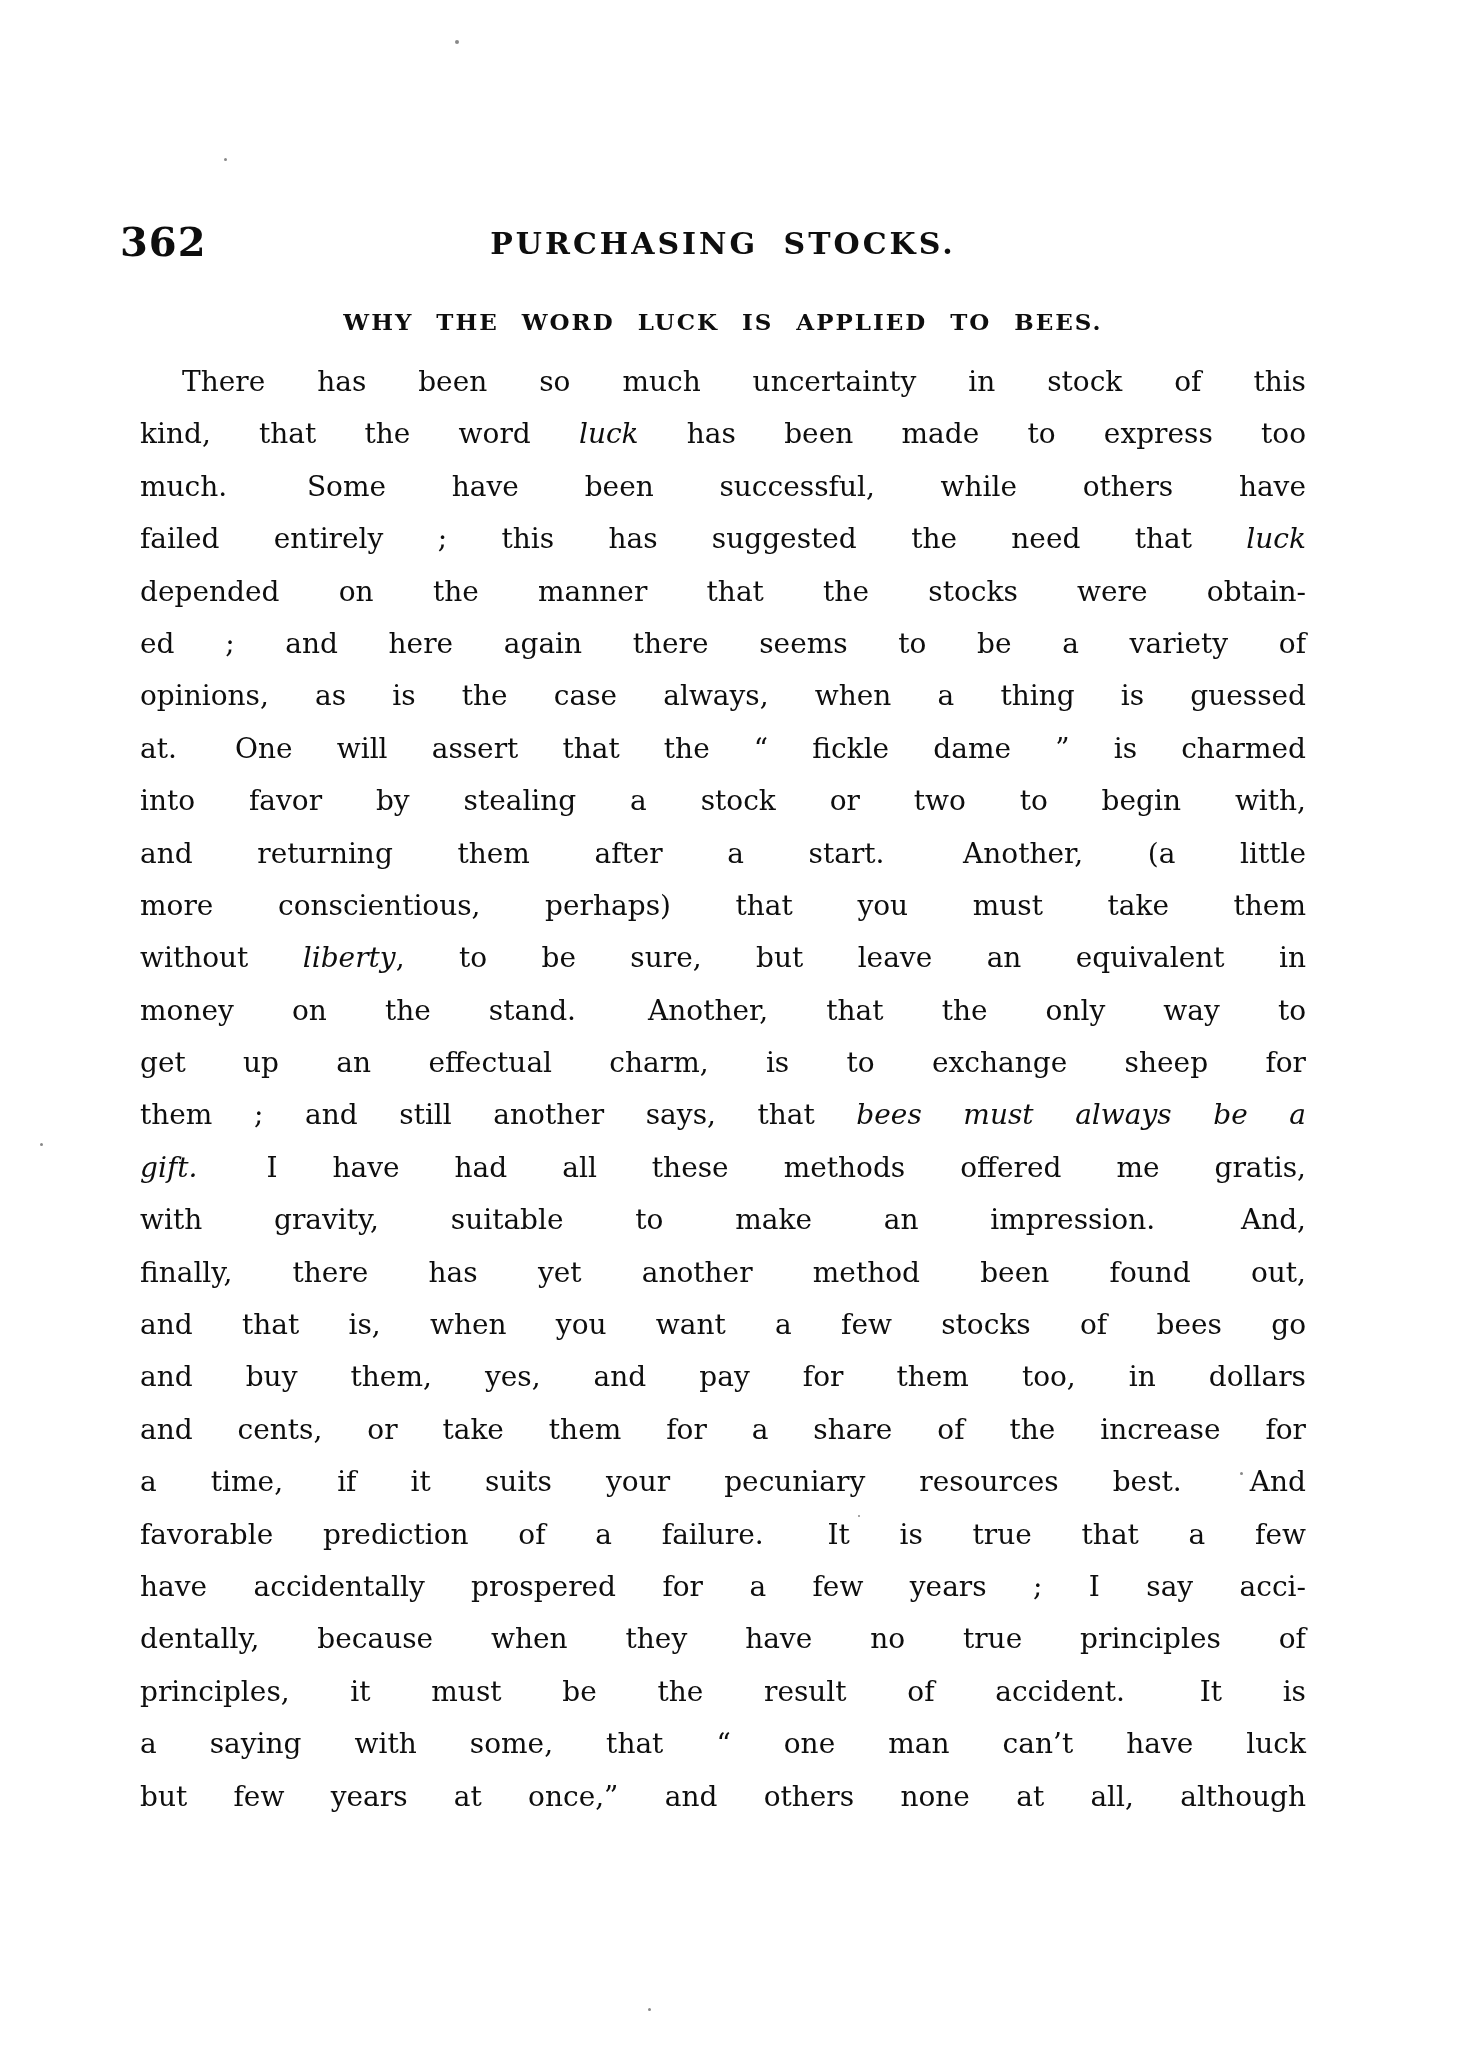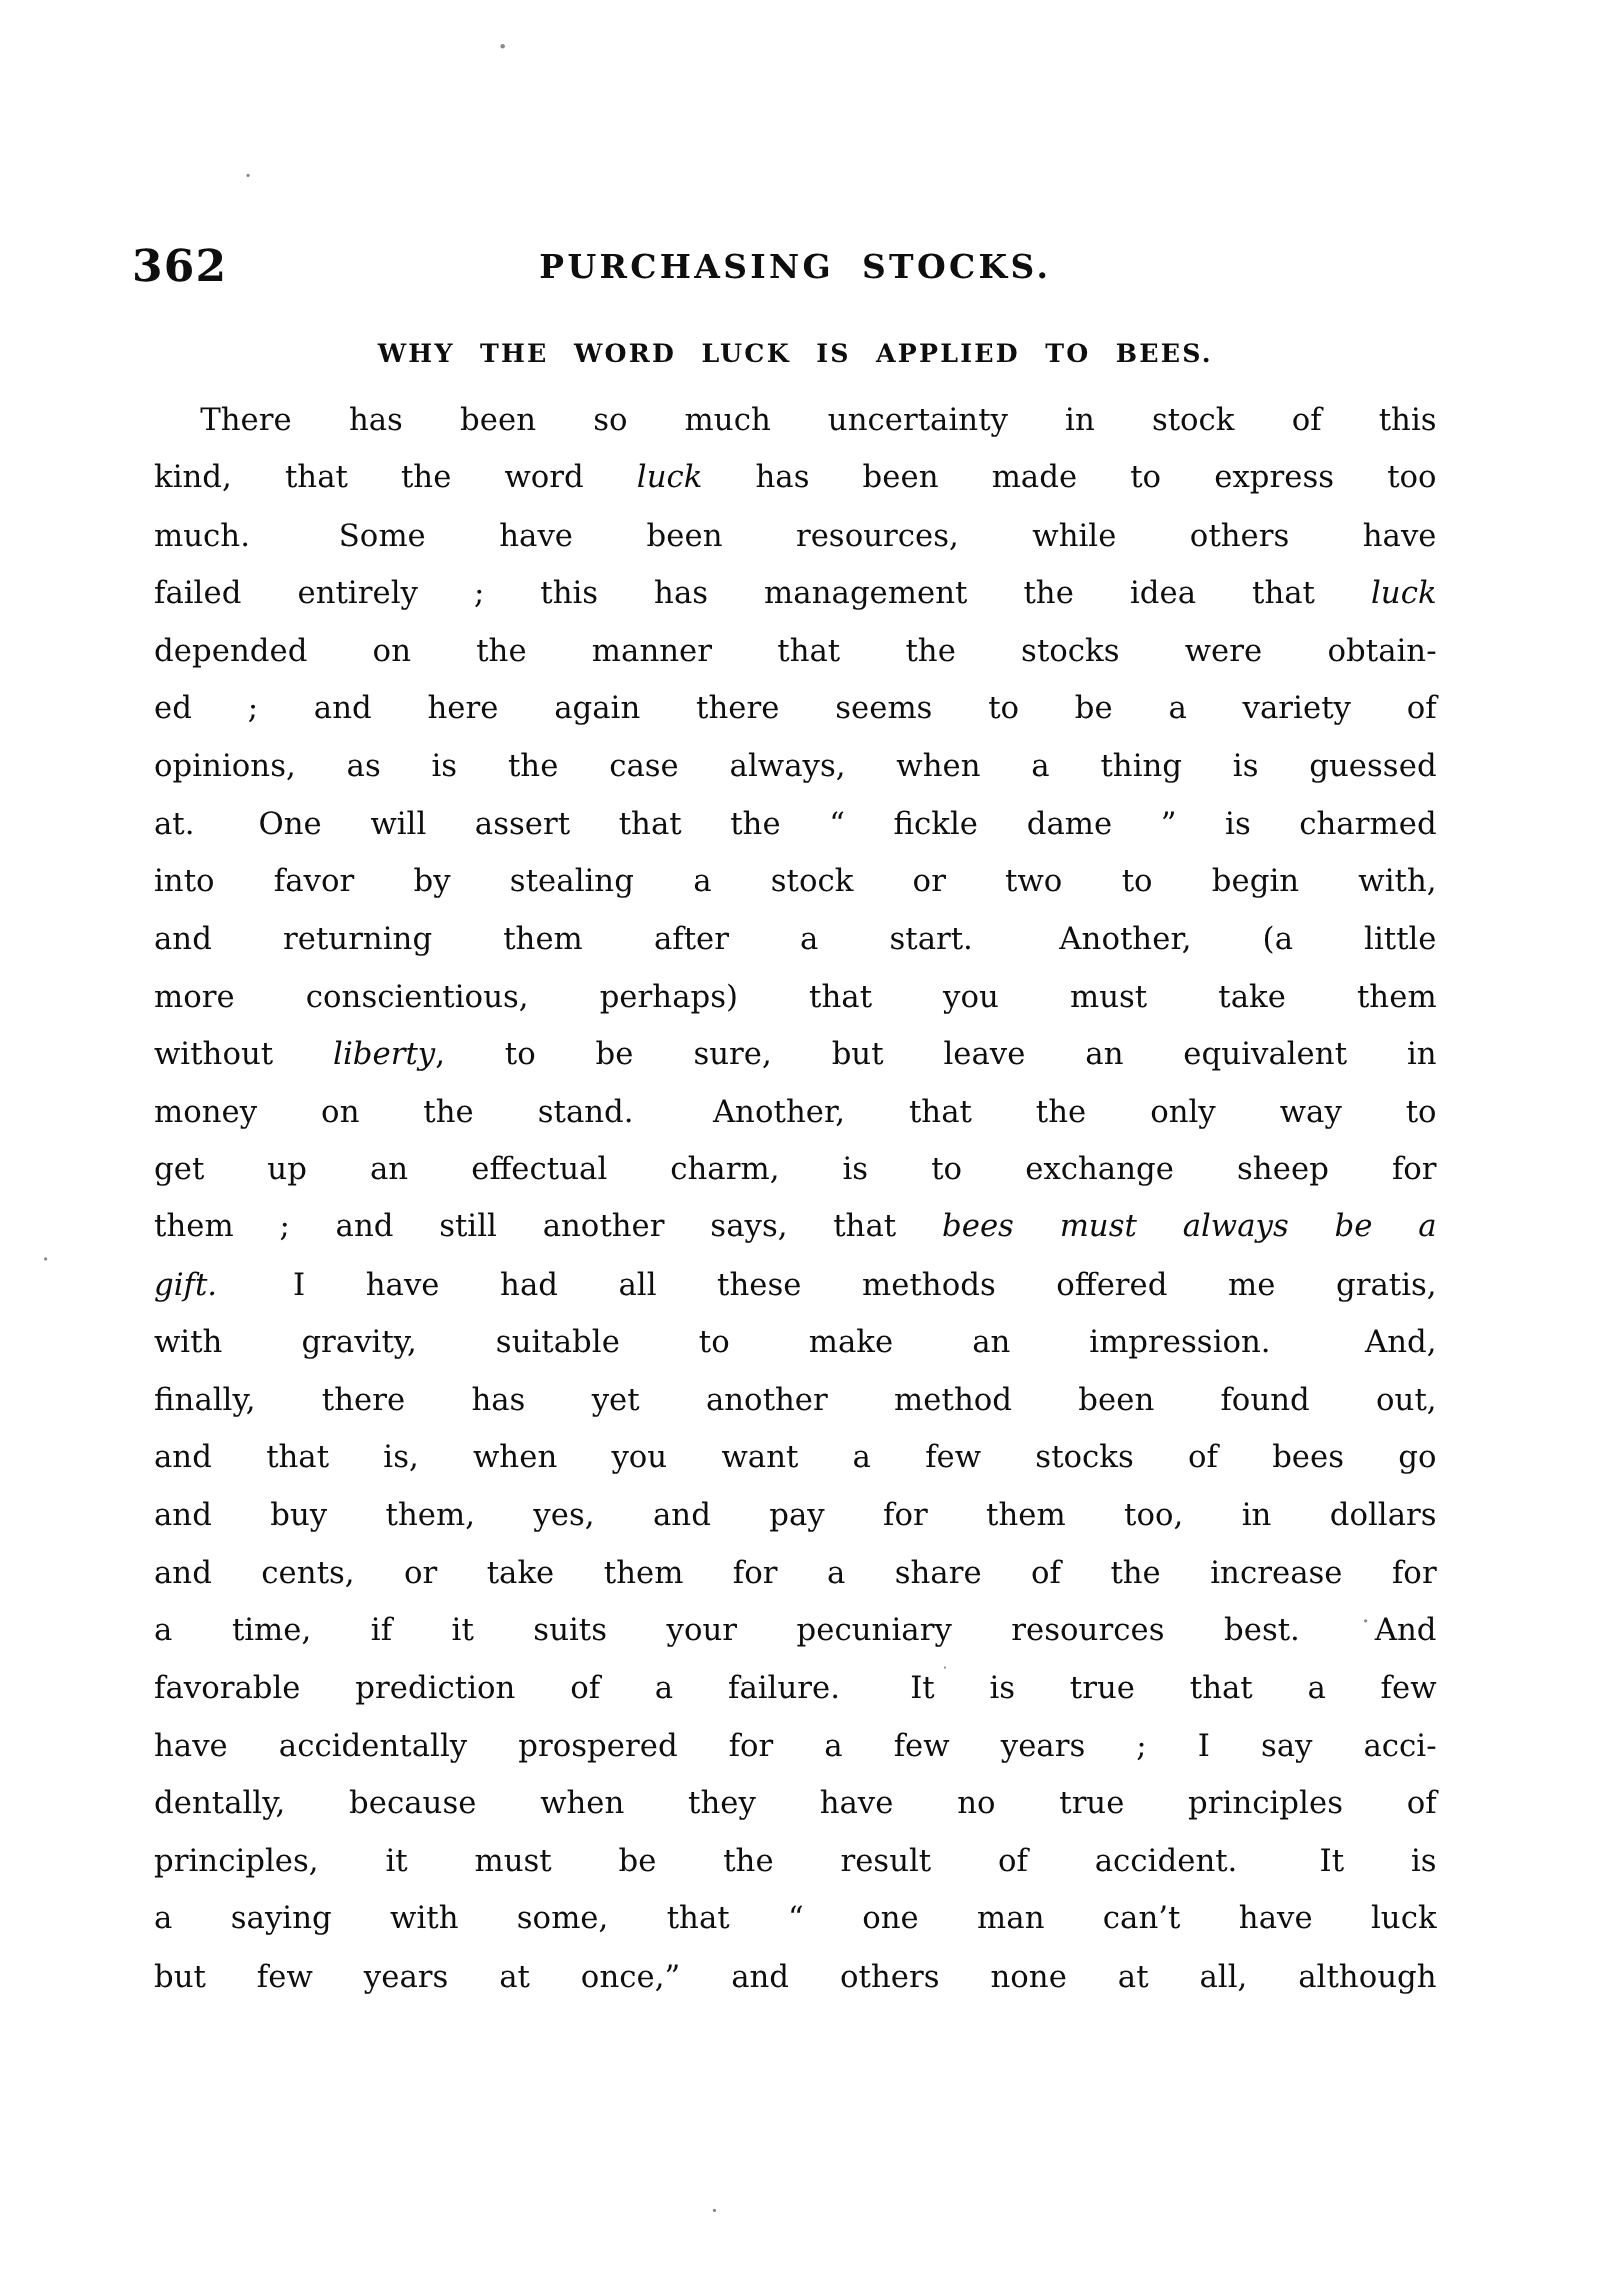--- a/index.html
+++ b/index.html
@@ -90,22 +90,22 @@
 
   <div class="pageno">362</div>
 
   <div class="runhead">PURCHASING STOCKS.</div>
 
   <div class="heading">WHY THE WORD LUCK IS APPLIED TO BEES.</div>
 
   <div class="bodytext" id="body-text">
       <div class="line indent"><span>There has been so much uncertainty in stock of this</span></div>
       <div class="line"><span>kind, that the word </span><span class="it">luck</span><span> has been made to express too</span></div>
-      <div class="line"><span>much.  Some have been resources, while others have</span></div>
-      <div class="line"><span>failed entirely ; this has management the idea that </span><span class="it">luck</span></div>
+      <div class="line"><span>much.  Some have been successful, while others have</span></div>
+      <div class="line"><span>failed entirely ; this has suggested the need that </span><span class="it">luck</span></div>
       <div class="line"><span>depended on the manner that the stocks were obtain-</span></div>
       <div class="line"><span>ed ; and here again there seems to be a variety of</span></div>
       <div class="line"><span>opinions, as is the case always, when a thing is guessed</span></div>
       <div class="line"><span>at.  One will assert that the “ fickle dame ” is charmed</span></div>
       <div class="line"><span>into favor by stealing a stock or two to begin with,</span></div>
       <div class="line"><span>and returning them after a start.  Another, (a little</span></div>
       <div class="line"><span>more conscientious, perhaps) that you must take them</span></div>
       <div class="line"><span>without </span><span class="it">liberty</span><span>, to be sure, but leave an equivalent in</span></div>
       <div class="line"><span>money on the stand.  Another, that the only way to</span></div>
       <div class="line"><span>get up an effectual charm, is to exchange sheep for</span></div>

